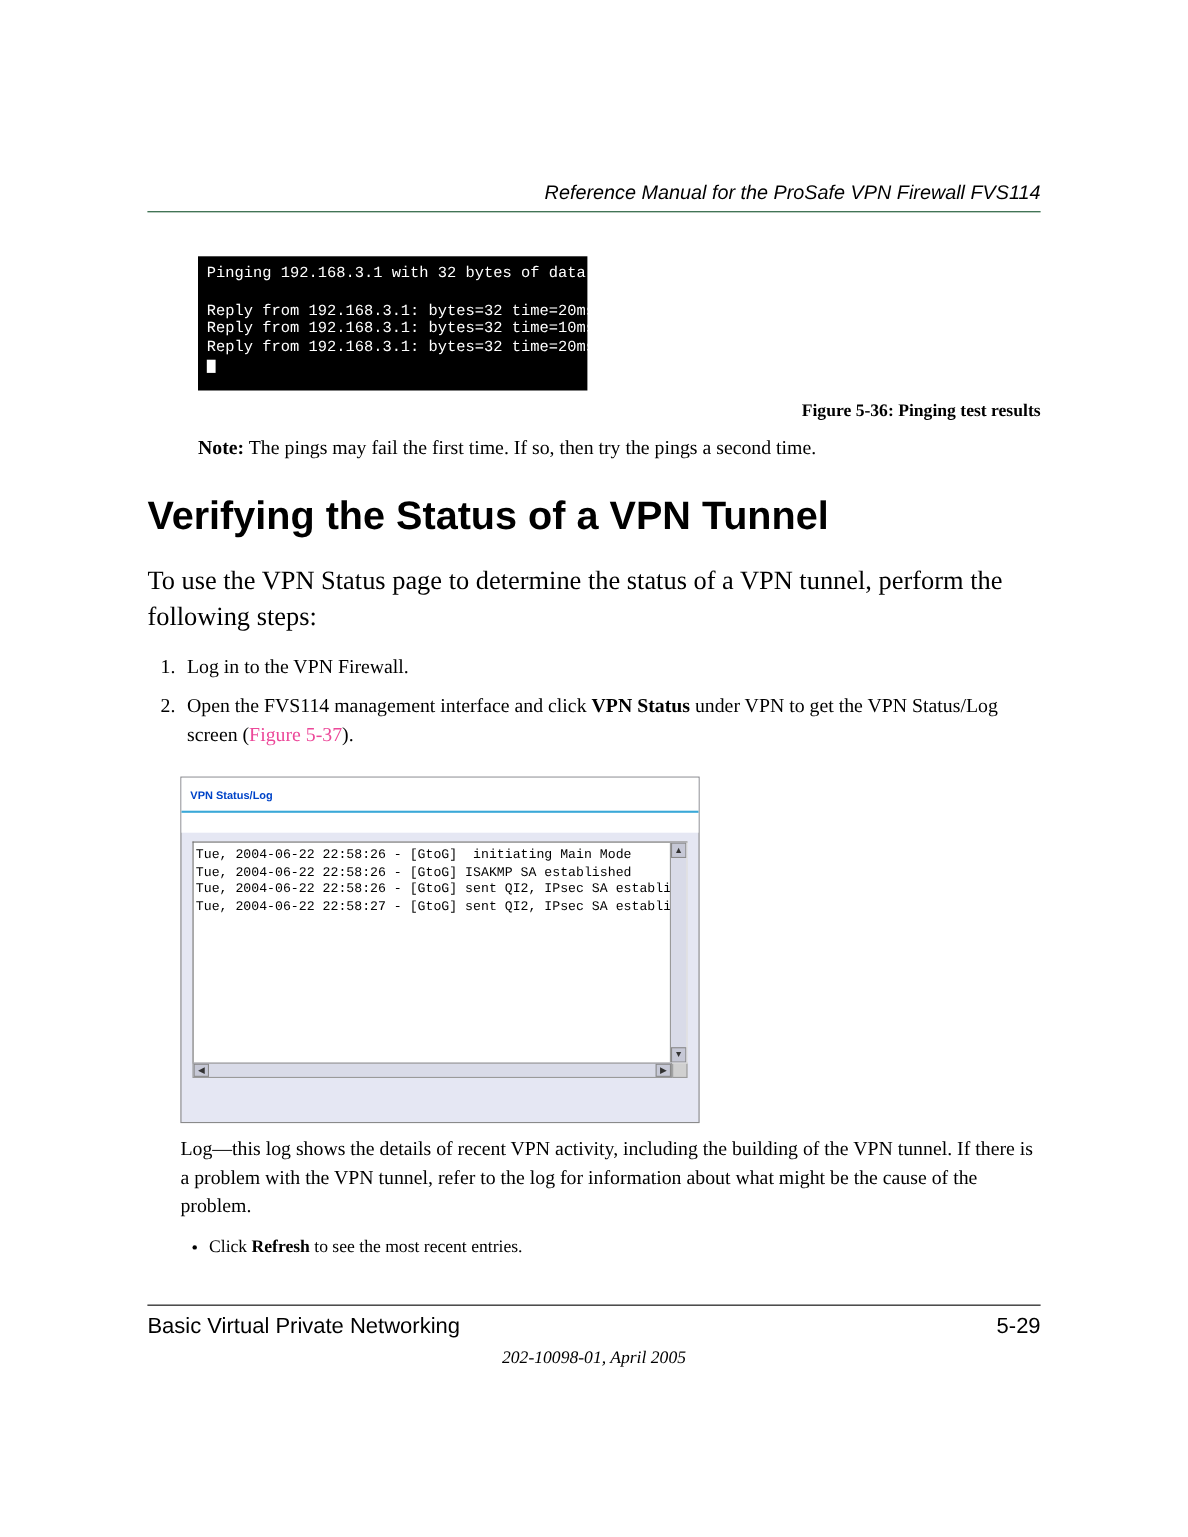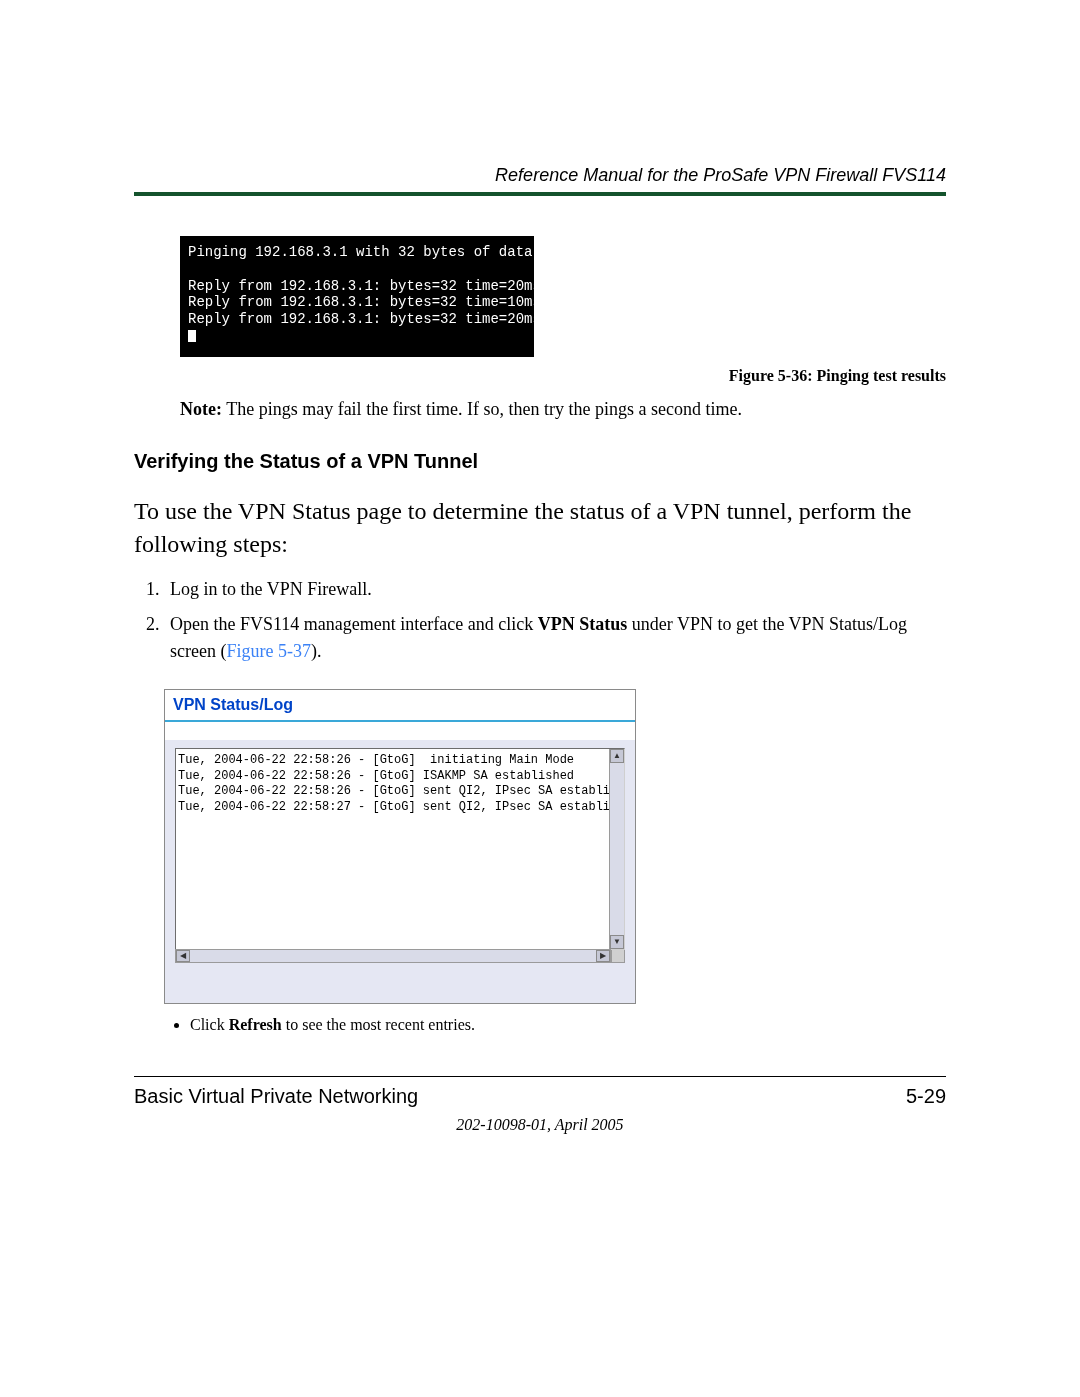--- a/index.html
+++ b/index.html
@@ -14,21 +14,21 @@
     padding: 165px 134px 80px 134px;
     box-sizing: border-box;
     width: 1080px;
     position: relative;
   }
   .header-line {
     text-align: right;
     font-style: italic;
     font-size: 18px;
     font-family: Arial, Helvetica, sans-serif;
-    border-bottom: 4px solid #14532d;
+    border-bottom: 1px solid #14532d;
     padding-bottom: 6px;
     margin-bottom: 40px;
   }
 
   
   .ping-box {
     background: #000;
     color: #fff;
     font-family: "Courier New", monospace;
     font-size: 14px;
@@ -65,42 +65,42 @@
     font-size: 18px;
     margin: 0 0 30px 46px;
   }
   .note-line b {
     font-weight: bold;
   }
 
   h2.section {
     font-family: Arial, Helvetica, sans-serif;
     font-weight: bold;
-    font-size: 20px;
+    font-size: 36px;
     margin: 0 0 22px 0;
   }
 
   p.body {
     font-size: 24px;
     margin: 0 0 14px 0;
     line-height: 1.4;
   }
 
   ol.steps {
     font-size: 18px;
     margin: 0 0 20px 0;
     padding-left: 30px;
     line-height: 1.5;
   }
   ol.steps li {
     padding-left: 6px;
     margin-bottom: 8px;
   }
   .xref {
-    color: #3b82f6;
+    color: #ec4899;
   }
 
   
   .fig-outer {
     margin-left: 30px;
     margin-top: 24px;
     margin-bottom: 10px;
   }
   .vpnbox {
     width: 472px;
@@ -110,21 +110,21 @@
   }
   .vpn-title-area {
     padding: 6px 8px 6px 8px;
     background: #fff;
     border-bottom: 2px solid #3aa8d8;
   }
   .vpn-title {
     color: #0044c8;
     font-family: Arial, Helvetica, sans-serif;
     font-weight: bold;
-    font-size: 16px;
+    font-size: 10px;
   }
   .vpn-white-gap {
     background:#fff;
     height:18px;
   }
   .log-area {
     padding: 8px 10px 40px 10px;
     position: relative;
   }
   .log-inner {
@@ -300,20 +300,21 @@
             <div class="arrow-left">◀</div>
             <div class="arrow-right">▶</div>
           </div>
           <div class="hscroll-gap"></div>
         </div>
       </div>
     </div>
   </div>
 
 
+  <p class="log-desc">Log—this log shows the details of recent VPN activity, including the building of the VPN tunnel. If there is a problem with the VPN tunnel, refer to the log for information about what might be the cause of the problem.</p>
 
   <ul class="bullets">
     <li>
       <span>Click </span><b>Refresh</b><span> to see the most recent entries.</span>
     </li>
   </ul>
 
   <div class="footer-sep">
     <div class="footer-row">
       <span>Basic Virtual Private Networking</span>

